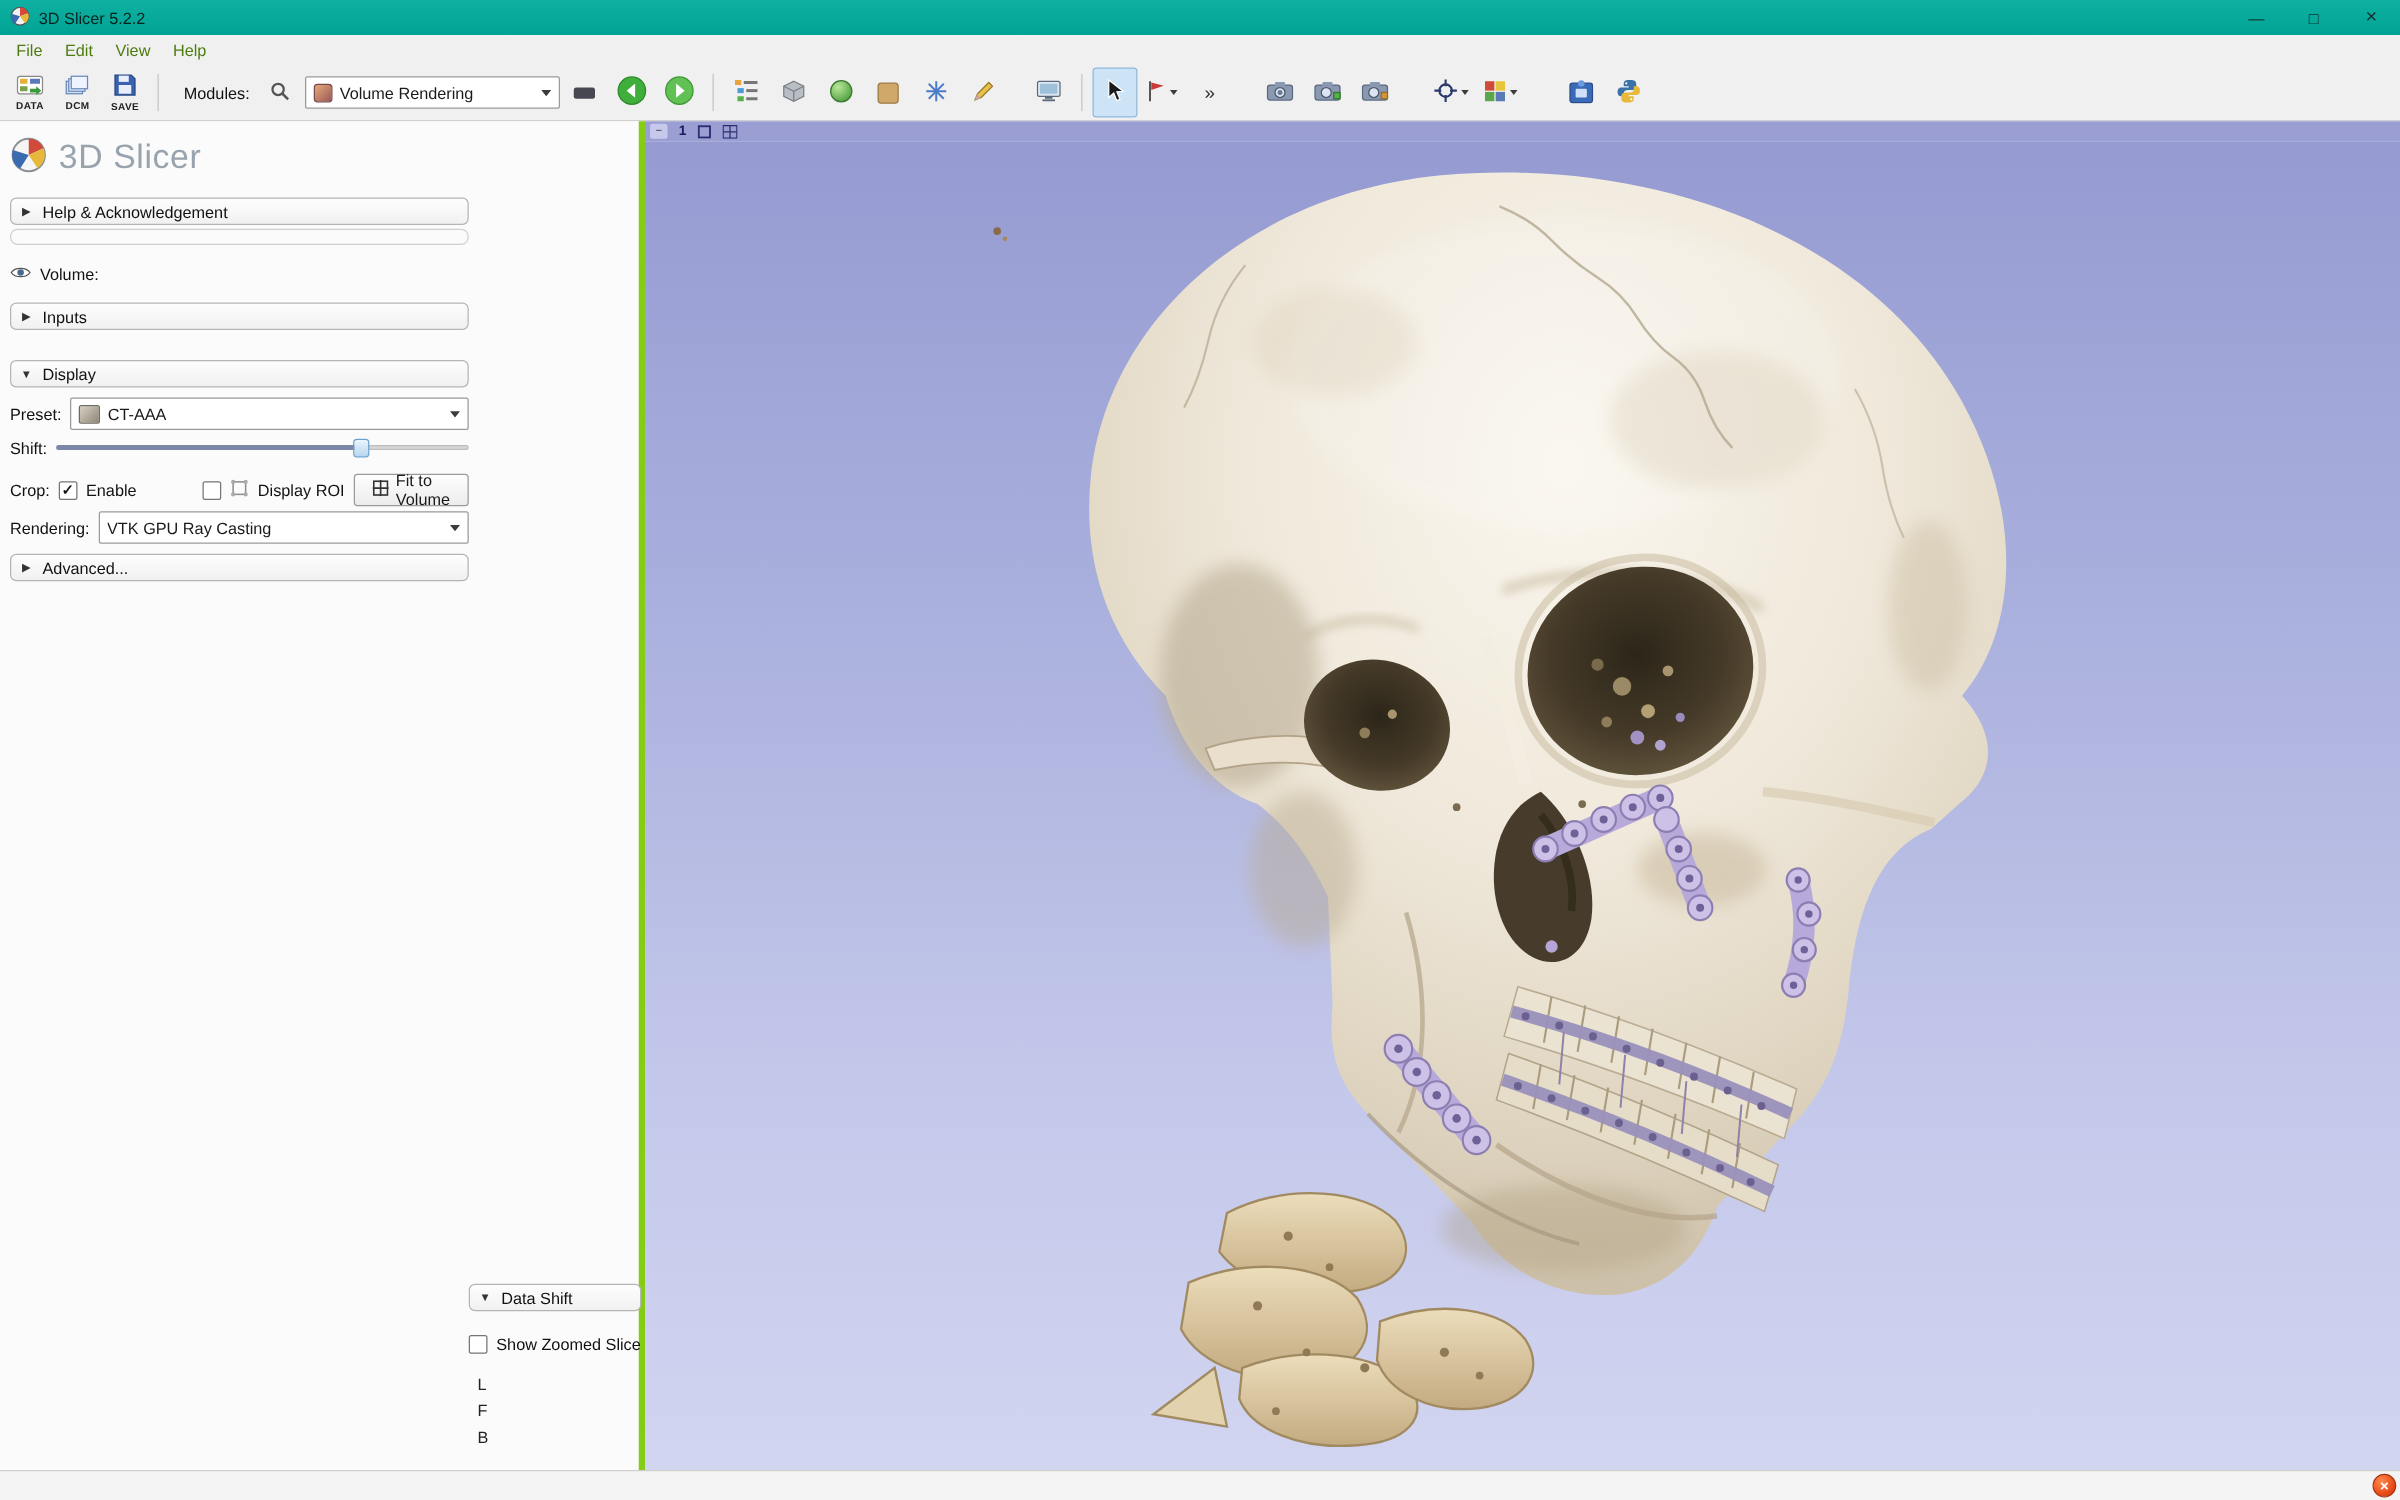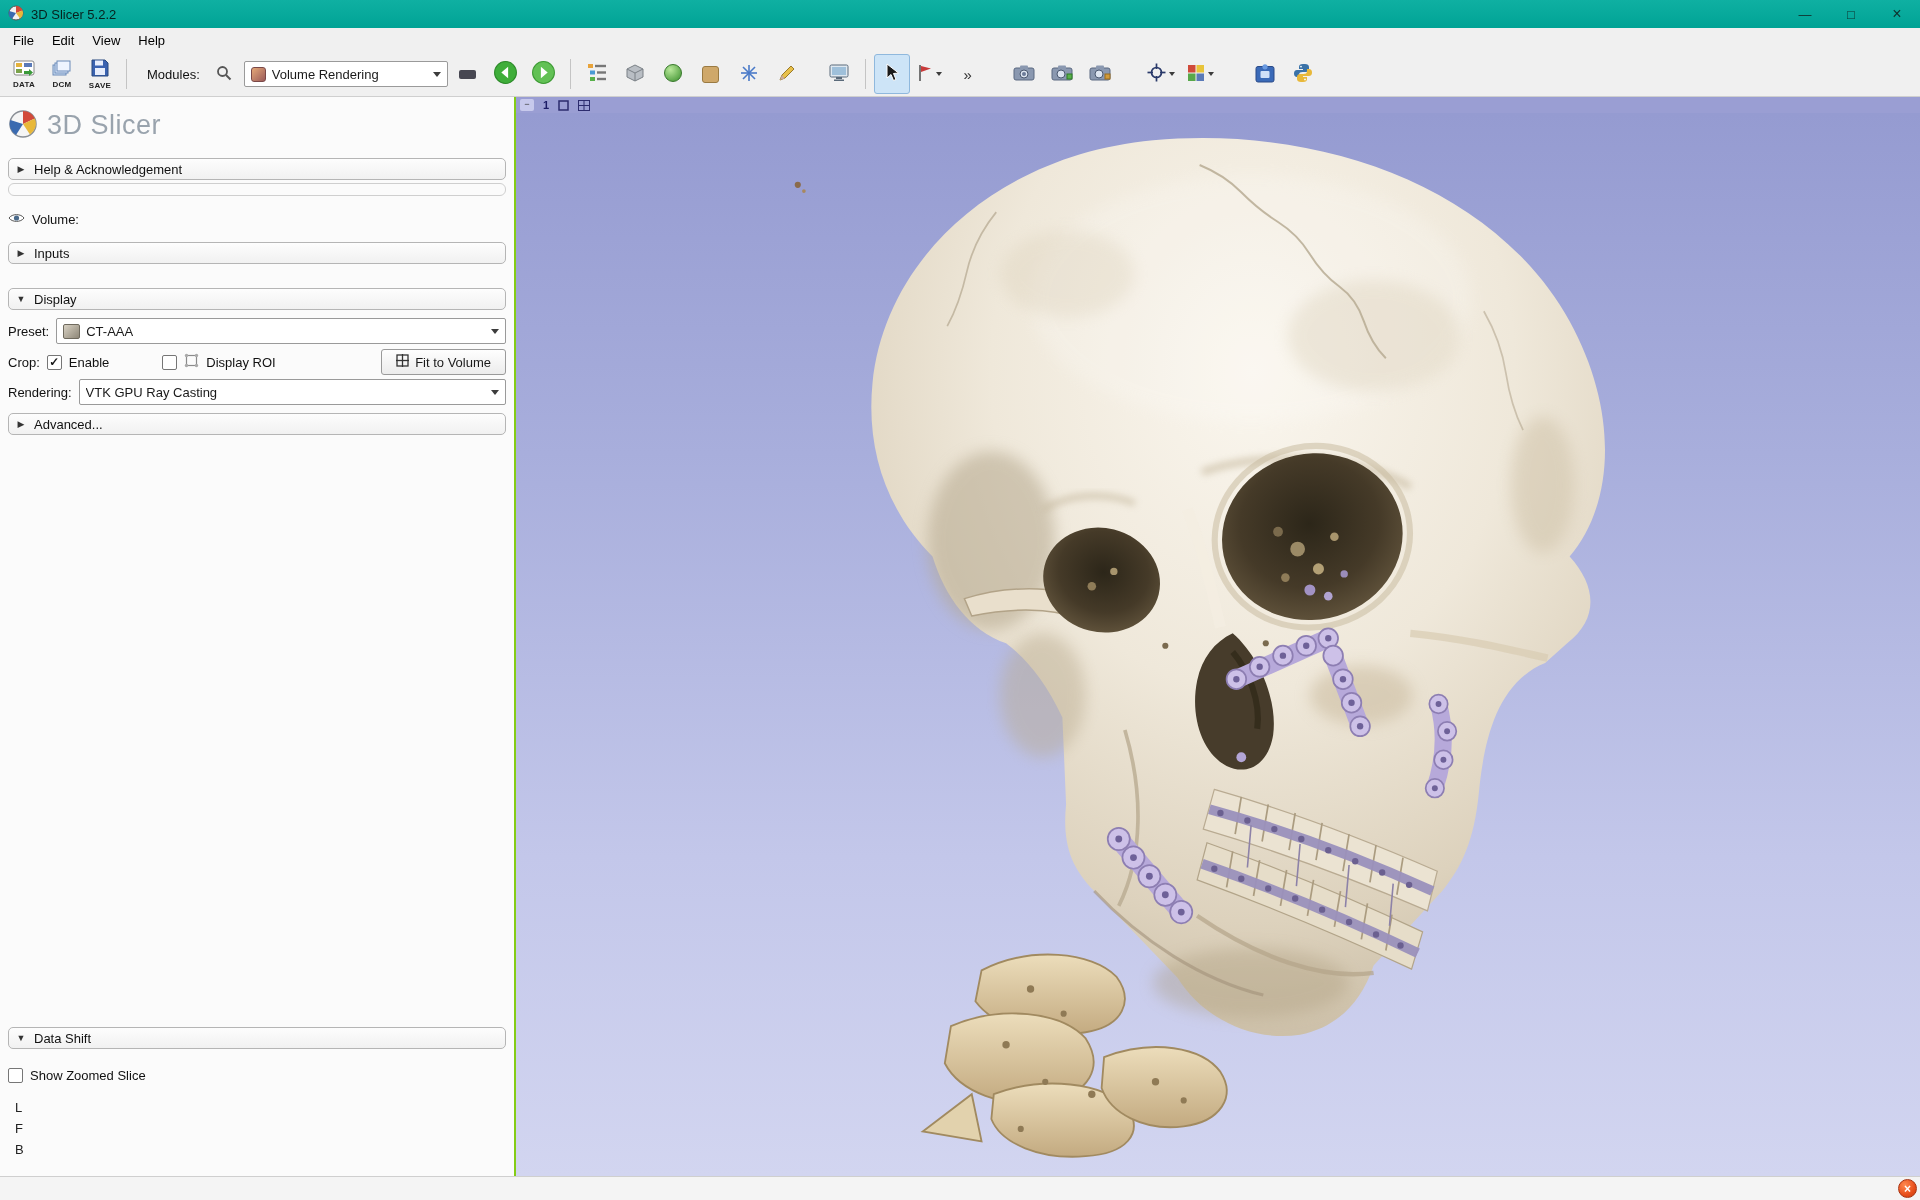--- a/index.html
+++ b/index.html
@@ -8,21 +8,21 @@
 
   
   .titlebar{height:28px;flex:0 0 auto;background:linear-gradient(#0fb0a2,#00a395);display:flex;align-items:center;padding-left:8px;gap:7px}
   .titlebar .title{color:#07211d}
   .winbtns{margin-left:auto;display:flex;height:100%}
   .winbtn{width:46px;height:100%;display:flex;align-items:center;justify-content:center;color:#10302c;font-size:13px}
   .winbtn.close{font-size:16px}
 
   
   .menubar{height:24px;flex:0 0 auto;background:#f0f0f0;display:flex;align-items:center;padding-left:4px}
-  .menu-item{padding:2px 9px;color:#000000}
+  .menu-item{padding:2px 9px;color:#4d7c0f}
 
   
   .toolbar{height:45px;flex:0 0 auto;background:#f0f0f0;border-bottom:1px solid #cfcfcf;display:flex;align-items:center;padding:0 6px;gap:2px}
   .tb{min-width:36px;height:40px;display:flex;flex-direction:column;align-items:center;justify-content:center;gap:1px;border-radius:3px;border:1px solid transparent}
   .tb.row{flex-direction:row;gap:3px;padding:0 4px}
   .tb .cap{font-size:8px;font-weight:bold;color:#222;letter-spacing:.3px}
   .tb.active{background:#cde4f7;border:1px solid #8fb8dd}
   .tsep{width:1px;height:30px;background:#c4c4c4;margin:0 6px}
   .modules-label{margin:0 4px 0 12px;color:#111}
   .caret-down{width:0;height:0;border-left:4px solid transparent;border-right:4px solid transparent;border-top:5px solid #3c3c3c}
@@ -35,21 +35,21 @@
 
   
   .combo{display:flex;align-items:center;background:#fff;border:1px solid #9a9a9a;border-radius:2px;height:26px;padding:0 6px;gap:6px}
   .combo .ctext{white-space:nowrap;overflow:hidden;text-overflow:ellipsis}
   .combo .caret-down{margin-left:auto}
   .push-btn{height:26px;border:1px solid #9a9a9a;border-radius:3px;background:linear-gradient(#fefefe,#ececec);display:flex;align-items:center;gap:6px;padding:0 14px}
   .cb{width:15px;height:15px;border:1px solid #767676;border-radius:2px;background:#fff;display:flex;align-items:center;justify-content:center;font-size:12px;font-weight:bold;color:#161616;flex:0 0 auto}
 
   
   .content{flex:1;display:flex;min-height:0}
-  .left-panel{width:516px;flex:0 0 auto;background:#fbfbfb;border-right:2px solid #84cc16;display:flex;flex-direction:column;padding:0 8px}
+  .left-panel{width:516px;flex:0 0 auto;background:#fbfbfb;border-right:5px solid #84cc16;display:flex;flex-direction:row;padding:0 8px}
   .logo-row{display:flex;align-items:center;gap:9px;margin-top:8px;height:40px}
   .logo-text{font-size:27px;color:#99a3ad;letter-spacing:.5px}
   .collapsible{height:22px;border:1px solid #b5b5b5;border-radius:5px;background:linear-gradient(#fdfdfd,#f1f1f1);display:flex;align-items:center;padding:0 7px;gap:8px;color:#111}
   .tri{font-size:9px;color:#333;width:10px;text-align:center}
   .empty-frame{height:13px;border:1px solid #cfcfcf;border-radius:6px;margin-top:3px}
   .form-row{display:flex;align-items:center;gap:7px}
   .lbl{color:#111;white-space:nowrap}
   .grow{flex:1;min-width:0}
   .m-help{margin-top:13px}
   .m-volume{margin-top:10px;height:26px}
@@ -350,20 +350,28 @@
 
         <div class="form-row m-preset">
           <span class="lbl">Preset:</span>
           <div class="combo grow">
             <span class="preset-chip"></span>
             <span class="ctext">CT-AAA</span>
             <span class="caret-down"></span>
           </div>
         </div>
 
+        <div class="form-row m-shift">
+          <span class="lbl">Shift:</span>
+          <div class="slider" style="--p:74%">
+            <div class="slider-track"></div>
+            <div class="slider-fill"></div>
+            <div class="slider-handle"></div>
+          </div>
+        </div>
 
         <div class="form-row m-crop">
           <span class="lbl">Crop:</span>
           <span class="cb">✓</span>
           <span class="lbl">Enable</span>
           <span class="cb roi-gap"></span>
           <span><svg width="15" height="15" viewBox="0 0 15 15">
                 <rect x="2.5" y="2.5" width="10" height="10" fill="none" stroke="#8a8a8a" stroke-width="1.2"></rect>
                 <circle cx="2.5" cy="2.5" r="1.7" fill="#aaa"></circle>
                 <circle cx="12.5" cy="2.5" r="1.7" fill="#aaa"></circle>

